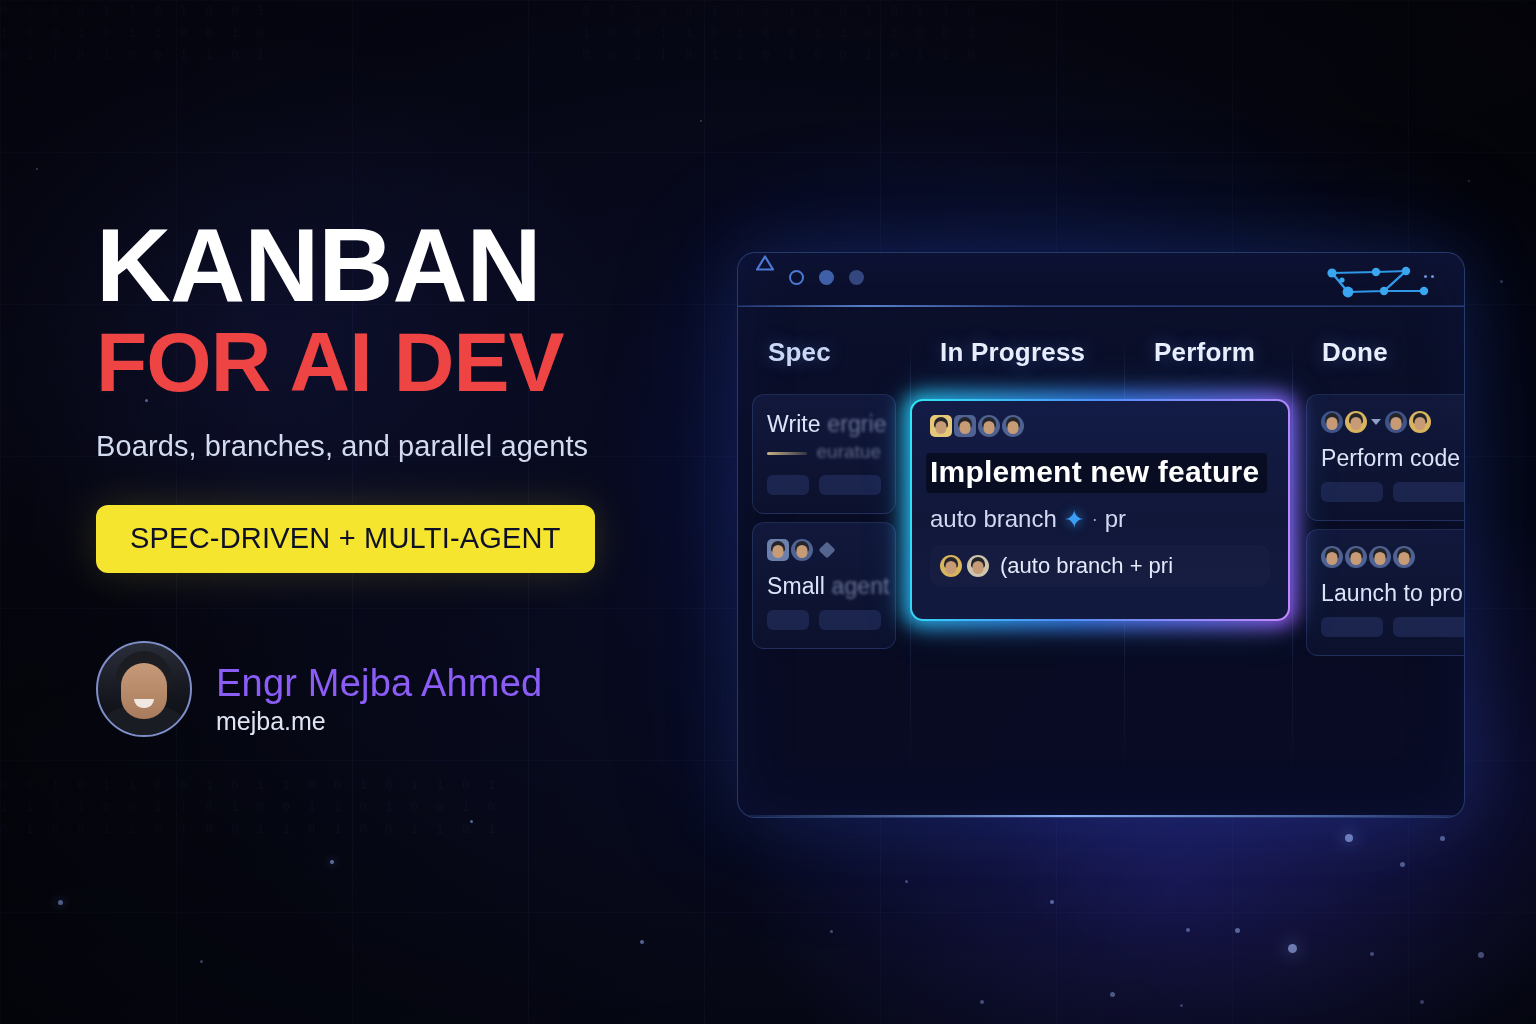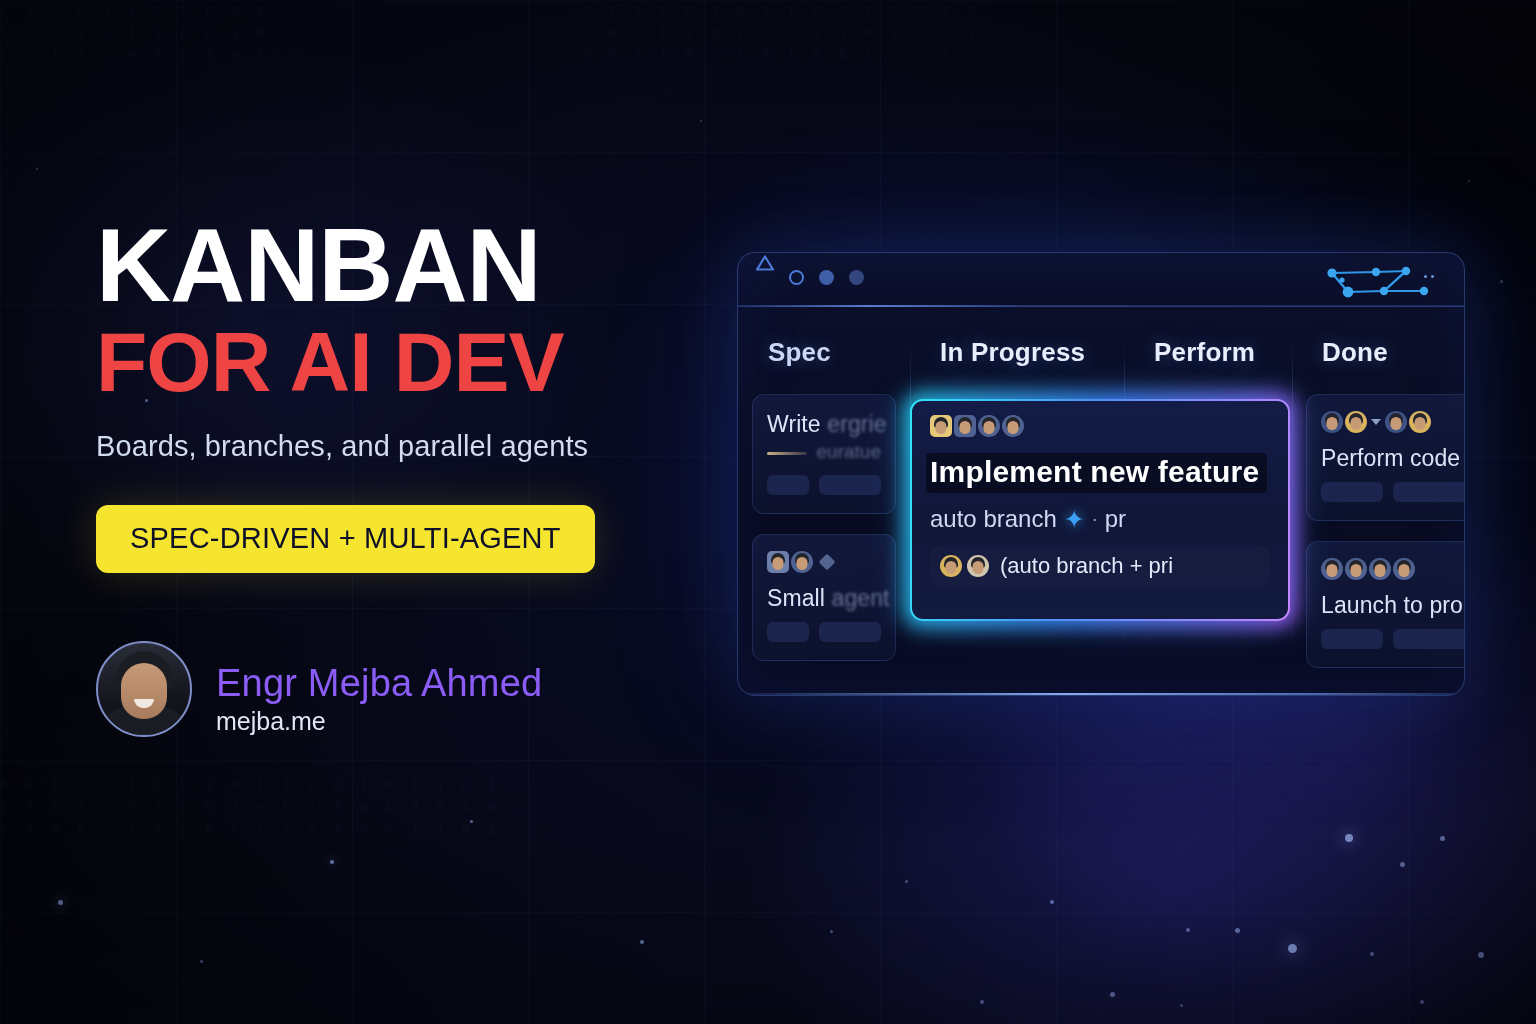--- a/index.html
+++ b/index.html
@@ -151,21 +151,21 @@
     font-size: 38px; font-weight: 400; color: #8b5cf6; letter-spacing: .2px; margin-top: 21px;
   }
   .author-url {
     font-size: 25px; font-weight: 400; color: #dfe5f5; margin-top: 2px;
   }
 
   
   .board-window {
     position: absolute;
     left: 737px; top: 252px;
-    width: 728px; height: 444px;
+    width: 728px; height: 566px;
     border-radius: 18px;
     background:
       linear-gradient(180deg, rgba(12,17,46,0.96) 0%, rgba(8,11,32,0.97) 55%, rgba(9,12,36,0.97) 100%);
     border: 1px solid rgba(88,132,220,0.38);
     box-shadow:
       0 0 70px rgba(40,80,200,0.22),
       0 0 140px rgba(30,60,180,0.16),
       inset 0 0 60px rgba(20,40,120,0.18);
     overflow: hidden;
   }
@@ -237,21 +237,21 @@
     text-shadow: 0 0 18px rgba(110,160,255,0.35);
   }
   .col-title.spec { color: #c9d6f4; }
 
   .card {
     position: relative;
     border-radius: 12px;
     background: linear-gradient(180deg, rgba(19,27,64,0.85) 0%, rgba(13,18,46,0.9) 100%);
     border: 1px solid rgba(92,130,215,0.22);
     padding: 16px 14px 18px 14px;
-    margin-bottom: 20px;
+    margin-bottom: 8px;
     overflow: hidden;
   }
   .card-title {
     font-size: 23px;
     color: #dce4f8;
     white-space: nowrap;
     letter-spacing: .1px;
   }
   .card-title .blur {
     color: rgba(186,200,235,0.52);

